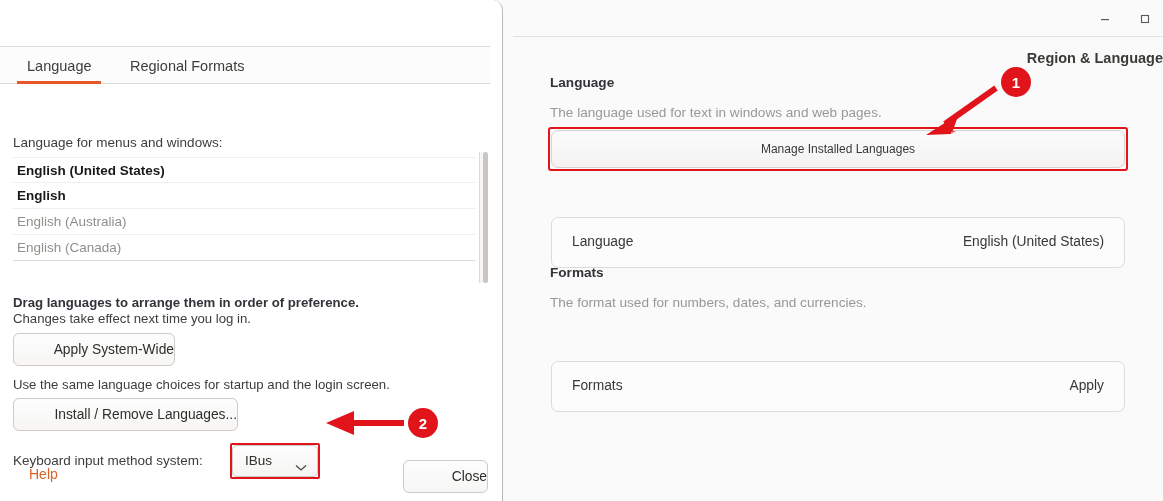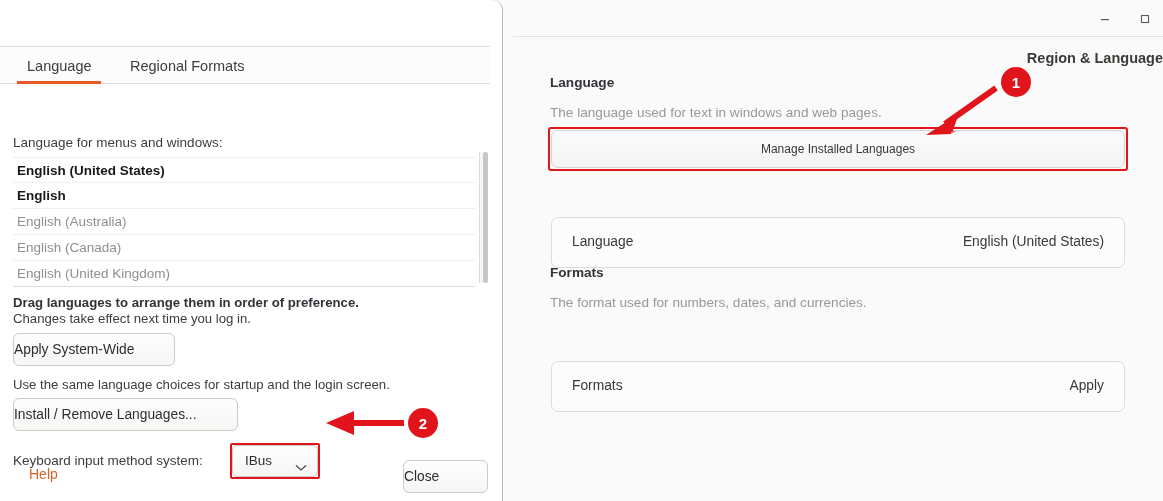--- a/index.html
+++ b/index.html
@@ -104,21 +104,21 @@
     position: absolute; left: 13px; top: 218px;
     font-size: 13.2px; color: #3d3d3a;
   }
 
   .btn {
     position: absolute;
     background: linear-gradient(#fdfdfd,#f7f6f5);
     border: 1px solid #cdcac7;
     border-radius: 6px;
     font-size: 13.8px; color: #2e2e2b;
-    display: flex; align-items: center; justify-content: flex-start;
+    display: flex; align-items: center; justify-content: flex-end;
   }
   .btn-apply { left: 13px; top: 240px; width: 162px; height: 33px; }
   .btn-install { left: 13px; top: 305px; width: 225px; height: 33px; }
 
   .hint-startup {
     position: absolute; left: 13px; top: 284px;
     font-size: 13.2px; color: #3d3d3a;
   }
 
   .im-label {
@@ -253,23 +253,20 @@
           </div>
           <div class="lang-row on">
             <span>English</span>
           </div>
           <div class="lang-row off">
             <span>English (Australia)</span>
           </div>
           <div class="lang-row off">
             <span>English (Canada)</span>
           </div>
-          <div class="lang-row off">
-            <span>English (United Kingdom)</span>
-          </div>
         </div>
 
         <div class="scroll-track"></div>
         <div class="scroll-thumb"></div>
 
         <div class="hint-bold">Drag languages to arrange them in order of preference.</div>
         <div class="hint-sub">Changes take effect next time you log in.</div>
 
         <div class="btn btn-apply">
           <span>Apply System-Wide</span>

